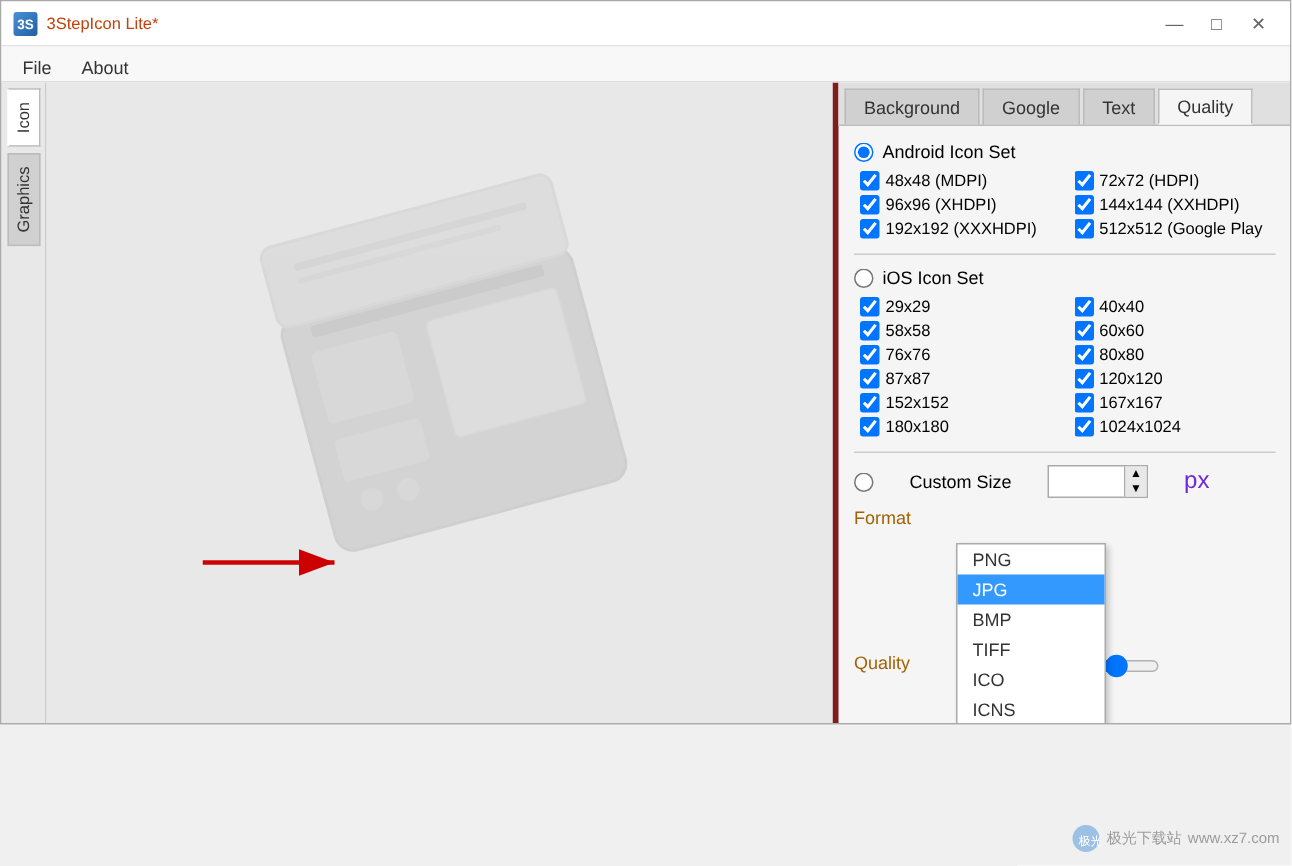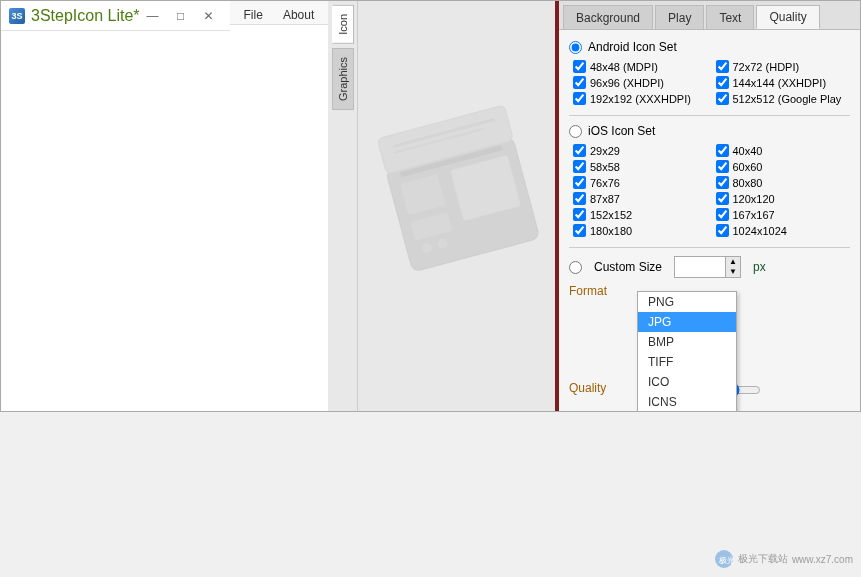--- a/index.html
+++ b/index.html
@@ -6,25 +6,25 @@
     body {
       font-family: 'Segoe UI', Tahoma, Geneva, Verdana, sans-serif;
       font-size: 12px;
       background: #f0f0f0;
       width: 861px;
       height: 577px;
       overflow: hidden;
     }
     .window {
       width: 861px;
-      height: 412px;
+      height: 483px;
       background: #ffffff;
       border: 1px solid #aaa;
       display: flex;
-      flex-direction: row;
+      flex-direction: column;
     }
     .title-bar {
       background: #ffffff;
       height: 30px;
       display: flex;
       align-items: center;
       padding: 0 8px;
       border-bottom: 1px solid #e0e0e0;
       user-select: none;
     }
@@ -32,22 +32,22 @@
       width: 16px;
       height: 16px;
       margin-right: 6px;
       background: linear-gradient(135deg, #4a90d9, #2060a0);
       border-radius: 2px;
       display: flex; align-items: center; justify-content: center;
       font-size: 9px; color: white; font-weight: bold;
     }
     .title-bar-title {
       flex: 1;
-      font-size: 16px;
-      color: #4d7c0f;
+      font-size: 11px;
+      color: #c2410c;
     }
     .title-bar-controls {
       display: flex;
       gap: 2px;
     }
     .title-bar-btn {
       width: 26px;
       height: 22px;
       border: none;
       background: transparent;
@@ -172,21 +172,21 @@
     }
     .divider {
       height: 1px;
       background: #ccc;
       margin: 8px 0;
     }
     .form-row {
       display: flex;
       align-items: center;
       margin-bottom: 6px;
-      gap: 12px;
+      gap: 24px;
     }
     .form-label {
       width: 60px;
       font-size: 12px;
       color: #a16207;
     }
     .spinbox {
       display: flex;
       align-items: center;
       border: 1px solid #aaa;
@@ -208,37 +208,37 @@
       width: 14px;
       height: 10px;
       border: none;
       background: #e8e8e8;
       cursor: pointer;
       font-size: 8px;
       display: flex; align-items: center; justify-content: center;
       line-height: 1;
     }
     .px-label {
-      font-size: 12px;
-      color: #14532d;
+      font-size: 16px;
+      color: #6d28d9;
     }
     
     .format-row {
       display: flex;
       align-items: center;
       margin-bottom: 4px;
       gap: 8px;
       position: relative;
     }
     .dropdown-container {
       position: relative;
     }
     .dropdown-list {
       position: absolute;
-      top: 0;
+      top: 17px;
       left: 0;
       background: white;
       border: 1px solid #aaa;
       box-shadow: 2px 2px 4px rgba(0,0,0,0.2);
       min-width: 100px;
       z-index: 100;
     }
     .dropdown-item {
       padding: 3px 10px;
       cursor: pointer;
@@ -334,21 +334,21 @@
           </marker>
         </defs>
         <line x1="0" y1="18" x2="88" y2="18" stroke="#cc0000" stroke-width="3" marker-end="url(#arrowhead)"></line>
       </svg>
     </div>
 
     <div class="right-panel">
 
       <div class="tabs-bar">
         <button class="tab-btn">Background</button>
-        <button class="tab-btn">Play</button>
+        <button class="tab-btn">Google</button>
         <button class="tab-btn">Text</button>
         <button class="tab-btn active">Quality</button>
       </div>
 
       <div class="panel-content">
 
         <div class="section">
           <div class="radio-row">
             <input type="radio" name="iconset" id="android-radio" checked="" style="">
             <label for="android-radio">Android Icon Set</label>

